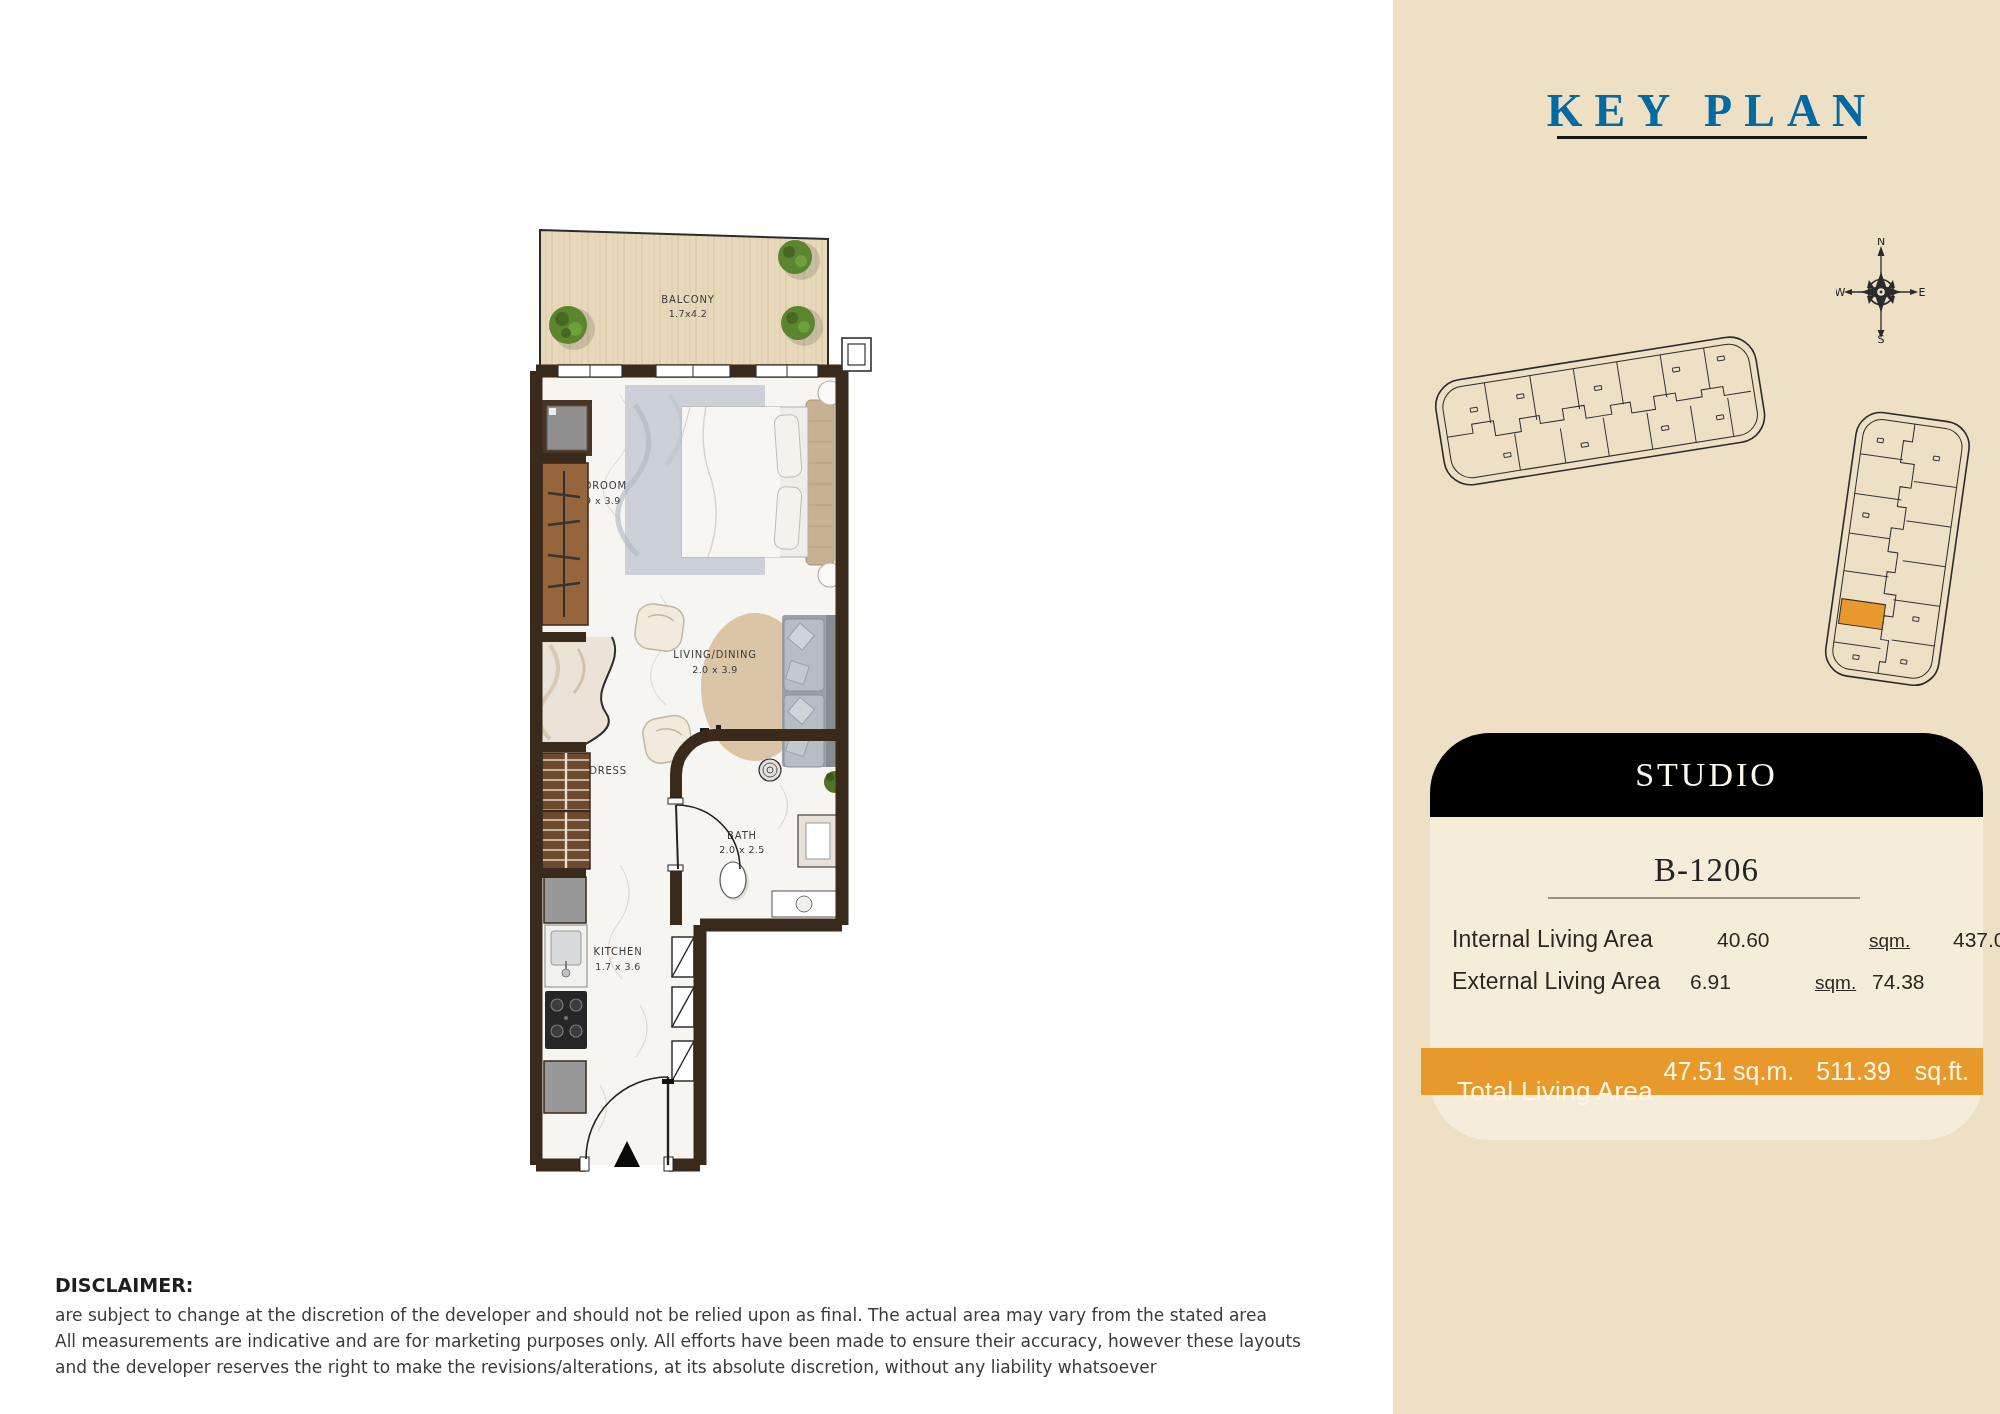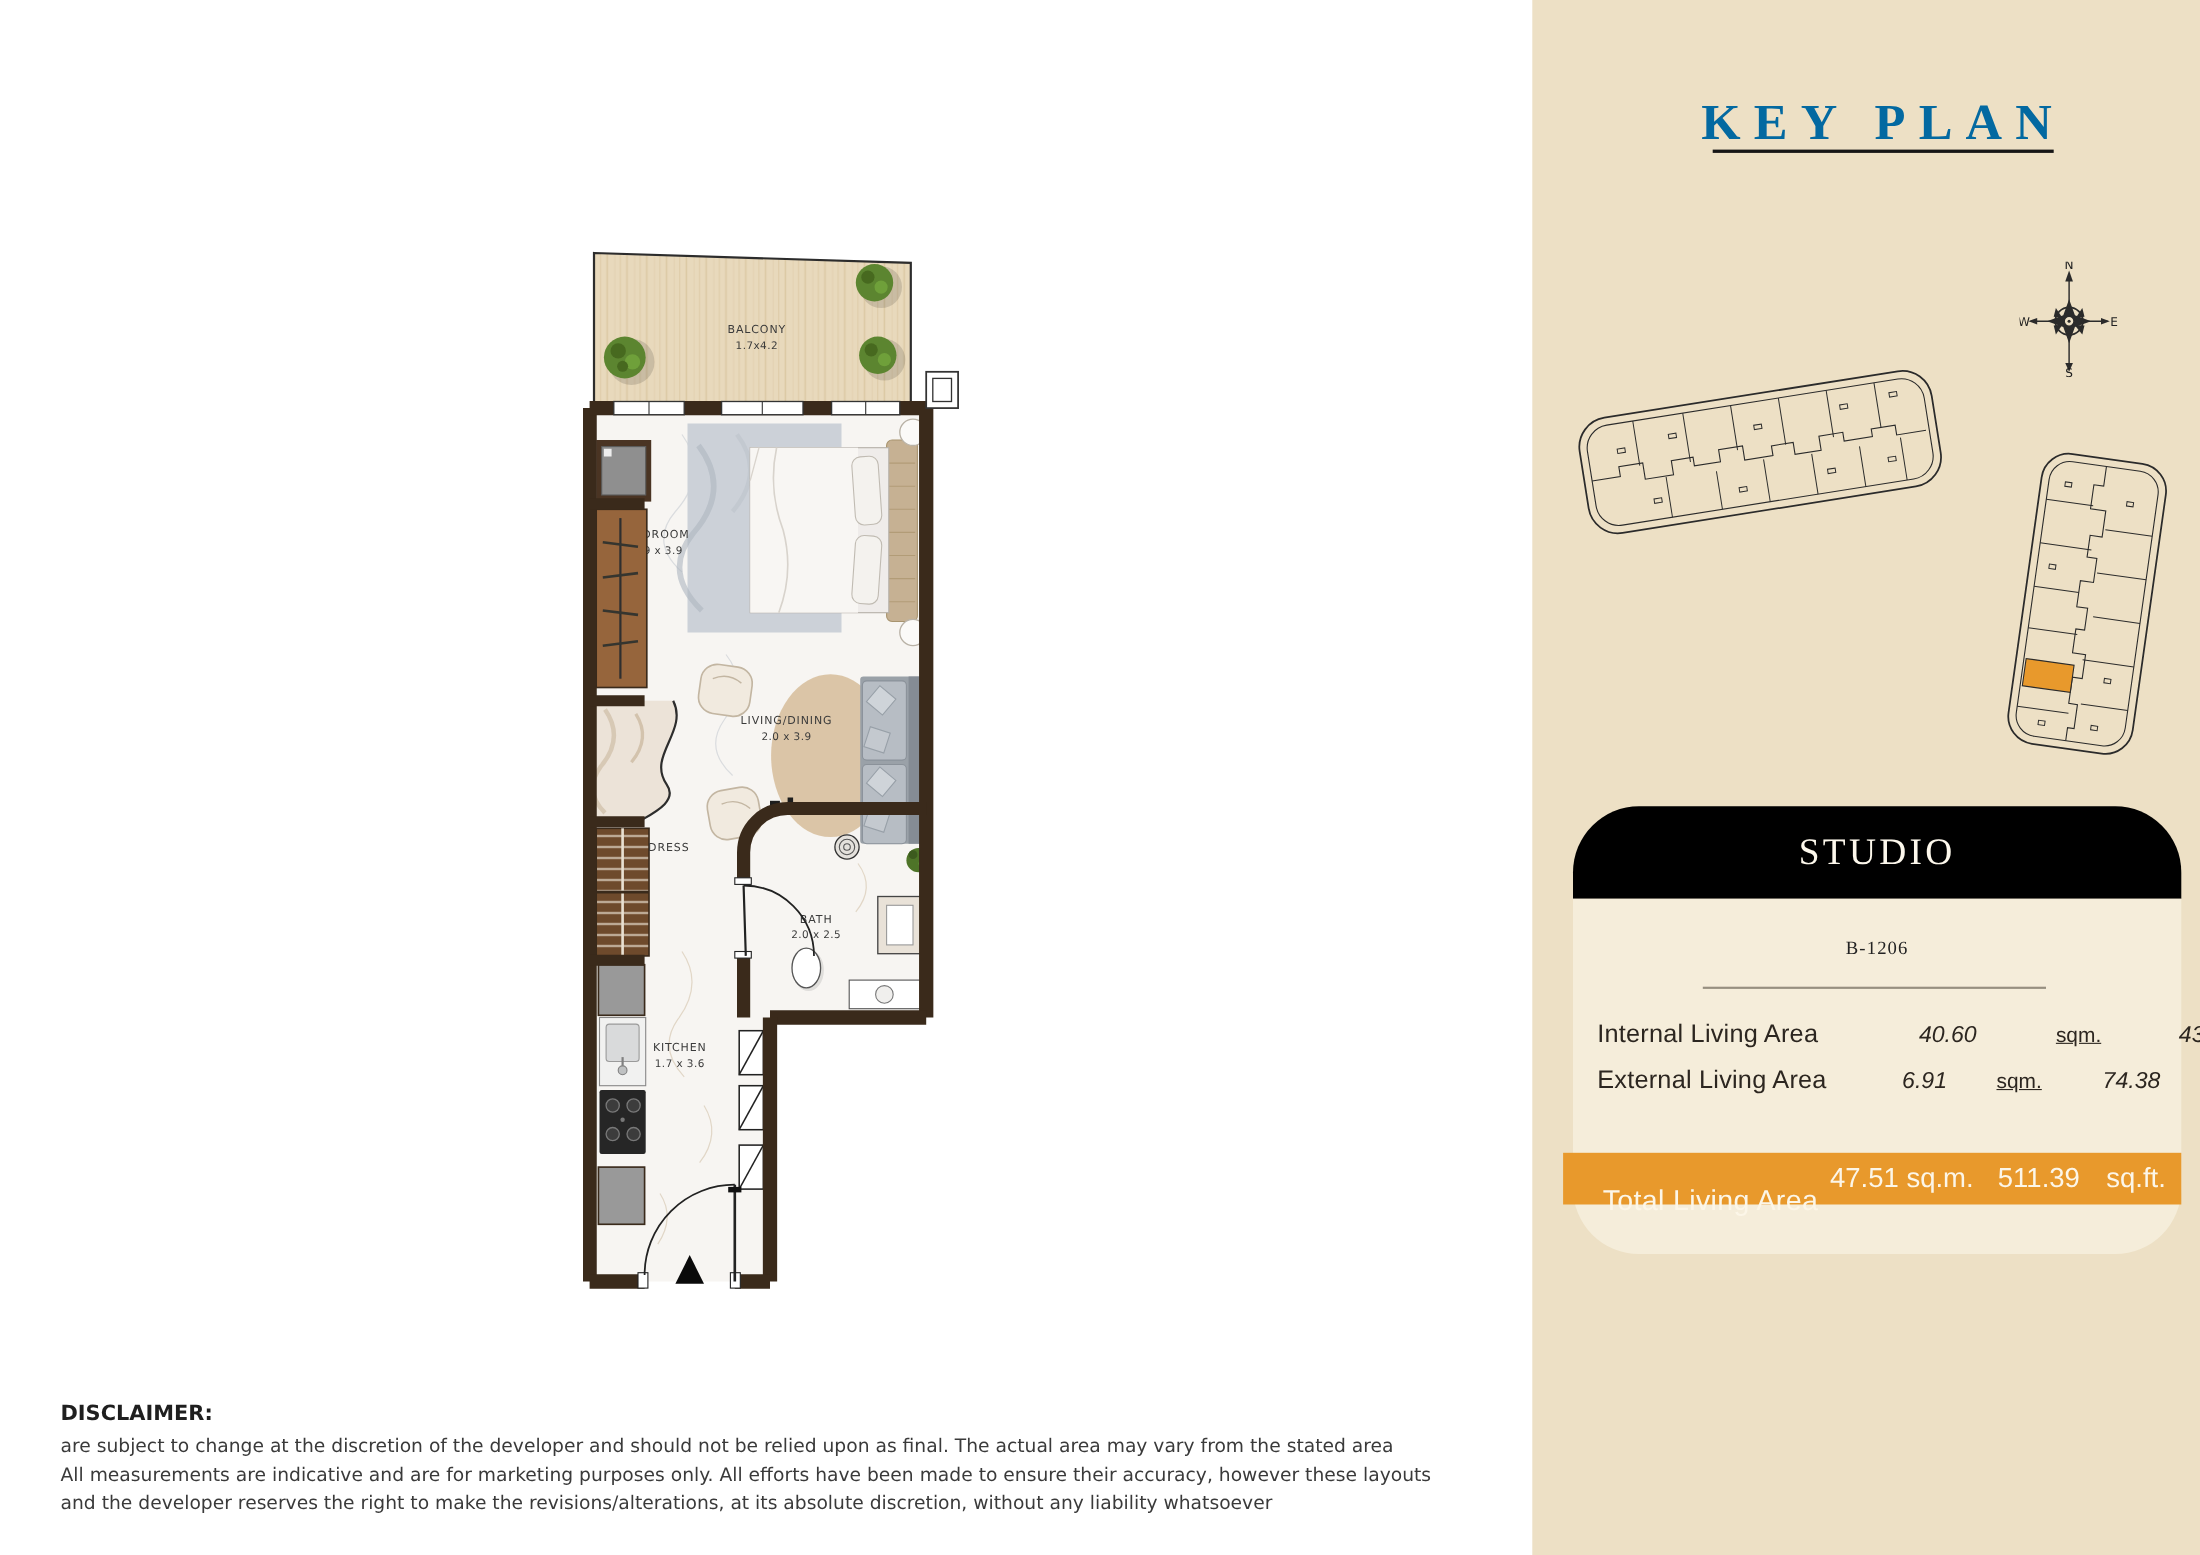--- a/index.html
+++ b/index.html
@@ -19,27 +19,27 @@
   .bldgA{position:absolute;left:1428px;top:330px;width:345px;height:162px;}
   .bldgB{position:absolute;left:1824px;top:408px;width:148px;height:288px;}
 
   
   .card-header{position:absolute;left:1430px;top:733px;width:553px;height:84px;background:#000000;
     border-radius:60px 60px 0 0;display:flex;align-items:center;justify-content:center;
     font-family:"Liberation Serif",serif;font-size:34px;letter-spacing:3px;color:#FDF8EC;}
   .card-body{position:absolute;left:1430px;top:817px;width:553px;height:323px;background:#F5EDDA;
     border-radius:0 0 60px 60px;}
   .unit-number{position:absolute;left:1430px;top:852px;width:553px;text-align:center;
-    font-family:"Liberation Serif",serif;font-size:17px;letter-spacing:1px;color:#232323;}
+    font-family:"Liberation Serif",serif;font-size:33px;letter-spacing:1px;color:#232323;}
   .unit-underline{position:absolute;left:1548px;top:897px;width:312px;height:2px;background:#978F80;}
 
   .area-row{position:absolute;left:1452px;width:512px;height:30px;display:grid;
     grid-template-columns:218px 80px 62px 92px 60px;align-items:baseline;color:#2C2620;}
   .area-row .lbl{font-size:23px;letter-spacing:.2px;}
-  .area-row .val{font-size:21px;text-align:right;font-style:italic;}
+  .area-row .val{font-size:21px;}
   .area-row .unit{font-size:19px;padding-left:25px;text-decoration:underline;}
   .row-1{top:926px;gap:47px;}
   .row-2{top:968px;gap:20px;}
 
   .total-bar{position:absolute;left:1421px;top:1048px;width:562px;height:47px;background:#E8992C;
     display:flex;align-items:center;color:#FCF6E8;}
   .total-bar .t-lbl{font-size:26px;margin-left:36px;letter-spacing:.3px;margin-top:40px;}
   .total-bar .t-sqm{font-size:25px;margin-left:auto;}
   .total-bar .t-sqftv{font-size:25px;margin-left:22px;}
   .total-bar .t-sqftu{font-size:25px;margin-left:24px;margin-right:14px;}

